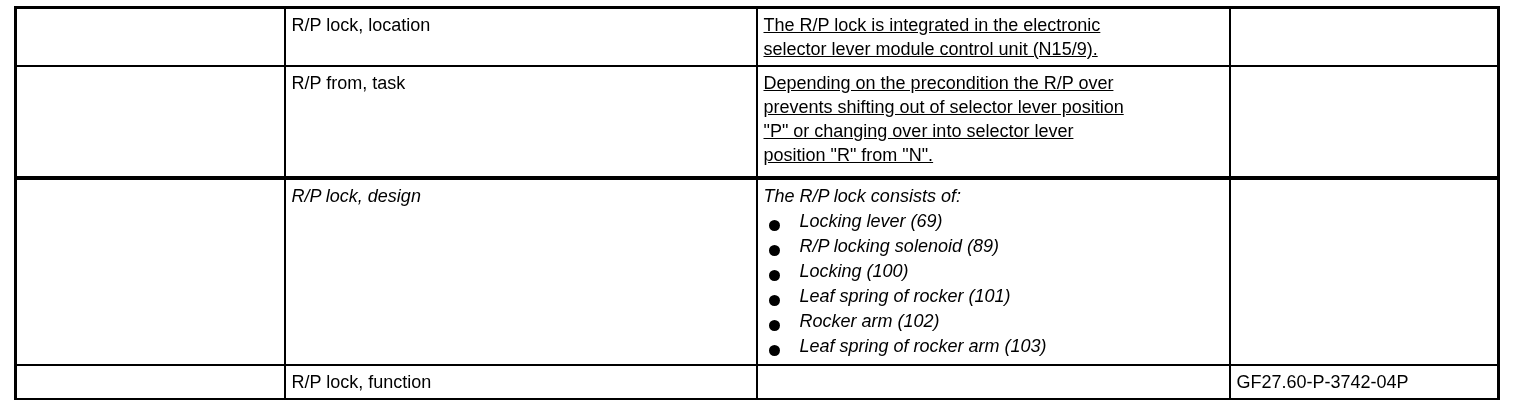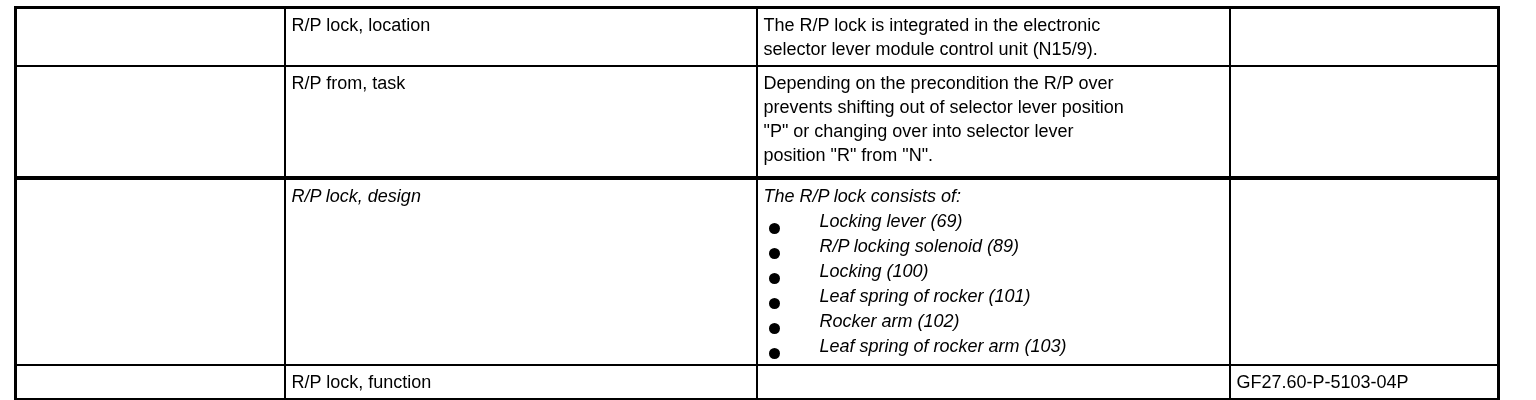--- a/index.html
+++ b/index.html
@@ -34,32 +34,31 @@
     overflow: hidden;
   }
   tr.thick-top td {
     border-top: 4px solid #000000;
   }
   td.col-desc { padding-left: 7px; }
   tr.r1 td { height: 48px; }
   tr.r2 td { height: 101px; }
   tr.r3 td { height: 176px; font-style: italic; }
   tr.r4 td { height: 23px; }
-  .line { white-space: nowrap; }
+  .line { white-space: nowrap; text-decoration: underline; }
   .intro { line-height: 25px; white-space: nowrap; }
   ul.bullets {
     list-style: none;
     margin: 0;
     padding: 0;
   }
   ul.bullets li {
     display: flex;
-    align-items: flex-end;
+    align-items: center;
     line-height: 25px;
-    gap: 20px;
   }
   .bullet {
     flex: 0 0 auto;
     width: 11px;
     height: 11px;
     border-radius: 50%;
     background: #000000;
     margin: 7px 20px 0 5px;
   }
   .bullet-text { white-space: nowrap; }
@@ -140,18 +139,18 @@
       <td></td>
     </tr>
 
     <tr class="r4">
       <td></td>
       <td>
         <span>R/P lock, function</span>
       </td>
       <td class="col-desc"></td>
       <td>
-        <span>GF27.60-P-5103-04P</span>
+        <span>GF27.60-P-3742-04P</span>
       </td>
     </tr>
   </tbody>
     </table>
 </div>
 
 </body></html>

